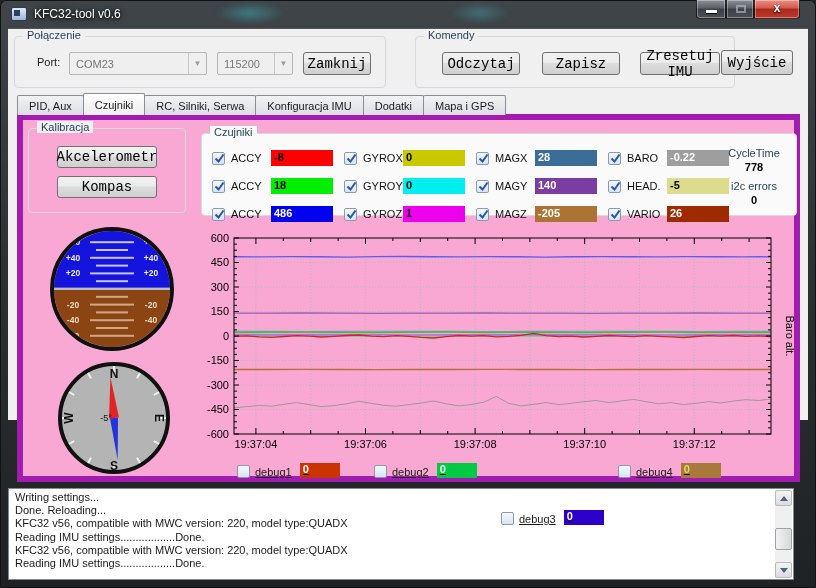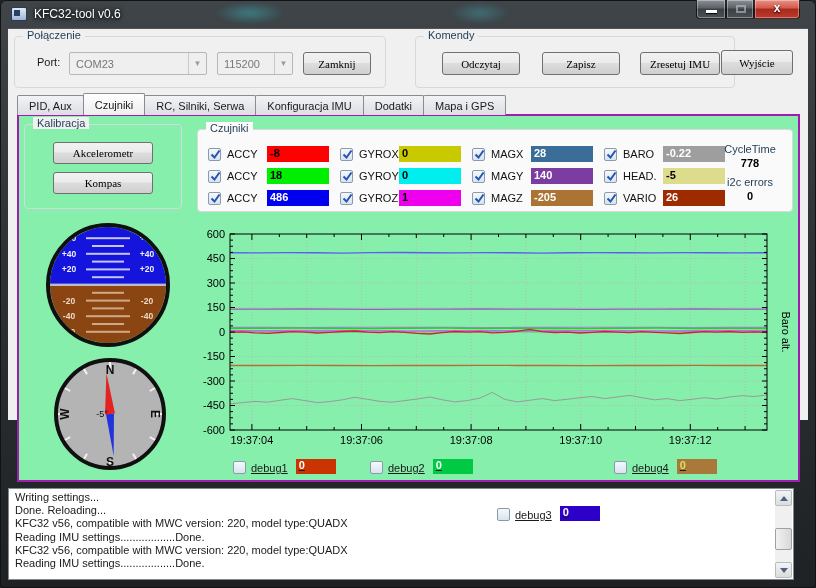--- a/index.html
+++ b/index.html
@@ -29,21 +29,21 @@
   .glyph-min { position:absolute; left:9px; bottom:5px; width:11px; height:3px; background:#fff; box-shadow:0 1px 1px #000; }
   .glyph-max { position:absolute; left:9px; top:5px; width:10px; height:8px; border:2px solid #c9ccd0; opacity:.55; }
   .glyph-close { position:absolute; left:0; top:1px; width:100%; text-align:center; color:#fff; font-weight:bold; font-size:12px; text-shadow:0 1px 2px #000; }
 
   .client { position:absolute; left:8px; top:28px; width:800px; height:392px; background:#f0f0f0; border-top:1px solid #555; }
 
   
   .groupbox { position:absolute; border:1px solid #d5d9dc; border-radius:4px; }
   .groupbox > .gb-label { position:absolute; top:-8px; left:8px; background:#f0f0f0; padding:0 4px; color:#1f3b53; }
   .btn { display:inline-flex; align-items:center; justify-content:center;
-         border:1px solid #707070; border-radius:3px; color:#000; font-size:11px; font-family:Liberation Serif, serif;
+         border:1px solid #707070; border-radius:3px; color:#000; font-size:14px; font-family:Liberation Mono, monospace;
          background:linear-gradient(#f2f2f2,#ebebeb 45%,#dddddd 50%,#cfcfcf); cursor:default; }
   .combo { position:absolute; height:23px; border:1px solid #b4b8bb; border-radius:2px; background:#efefef; display:flex; align-items:center; }
   .combo .combo-text { flex:1; padding-left:6px; color:#777; }
   .combo .combo-arrow { width:18px; height:100%; display:flex; align-items:center; justify-content:center; color:#9a9a9a; font-size:8px; border-left:1px solid #c9c9c9; }
 
   
   .chk { width:13px; height:13px; border:1px solid #8b99ad; border-radius:2px;
          background:linear-gradient(#f4f8fb,#d9e4f0); position:relative; flex:none; }
   .chk svg { position:absolute; left:0; top:-1px; }
 
@@ -58,31 +58,31 @@
   #btn-odczytaj { position:absolute; left:26px; top:15px; width:78px; height:23px; }
   #btn-zapisz   { position:absolute; left:126px; top:15px; width:78px; height:23px; }
   #btn-reset    { position:absolute; left:224px; top:15px; width:80px; height:23px; }
   #btn-wyjscie  { position:absolute; left:713px; top:21px; width:72px; height:25px; }
 
   
   .tabstrip { position:absolute; left:9px; top:64px; height:22px; display:flex; align-items:flex-end; z-index:3; }
   .tab { height:20px; padding:0 11px; display:flex; align-items:center; border:1px solid #898c95; border-bottom:none;
          border-radius:2px 2px 0 0; background:linear-gradient(#f2f3f5,#dcdee4); margin-right:-1px; }
   .tab.active { height:22px; background:linear-gradient(#ffffff,#f2f2f2 70%,#f0f0f0); position:relative; z-index:4; }
-  .tabpanel { position:absolute; left:9px; top:85px; width:783px; height:368px; border:2px solid #a21caf; background:#86efac; z-index:2; }
+  .tabpanel { position:absolute; left:9px; top:85px; width:783px; height:368px; border:6px solid #a21caf; background:#f9a8d4; z-index:2; }
 
   
   #grp-kalibracja { left:5px; top:8px; width:158px; height:85px; }
   #btn-akcel  { position:absolute; left:28px; top:17px; width:100px; height:22px; }
   #btn-kompas { position:absolute; left:28px; top:47px; width:100px; height:22px; }
 
   
   #grp-czujniki { left:178px; top:13px; width:596px; height:83px; background:#fafafa; border-color:#dadada; }
   #grp-czujniki > .gb-label { background:#fafafa; }
-  .sensor-col { position:absolute; top:16px; display:flex; flex-direction:column; gap:6px; }
+  .sensor-col { position:absolute; top:16px; display:flex; flex-direction:column; gap:12px; }
   .sensor-row { display:flex; align-items:center; height:16px; }
   .sensor-row .s-label { width:46px; padding-left:6px; color:#111; }
   .sensor-row .s-value { width:62px; height:16px; font-weight:bold; padding:1px 0 0 3px; }
   .cycle-block { position:absolute; left:516px; top:12px; width:72px; text-align:center; line-height:14px; }
   .cycle-block .cb-label { color:#1f3b53; }
   .cycle-block .cb-value { font-weight:bold; color:#000; }
 
   
   #attitude { position:absolute; left:24px; top:104px; }
   #compass  { position:absolute; left:33px; top:240px; }

